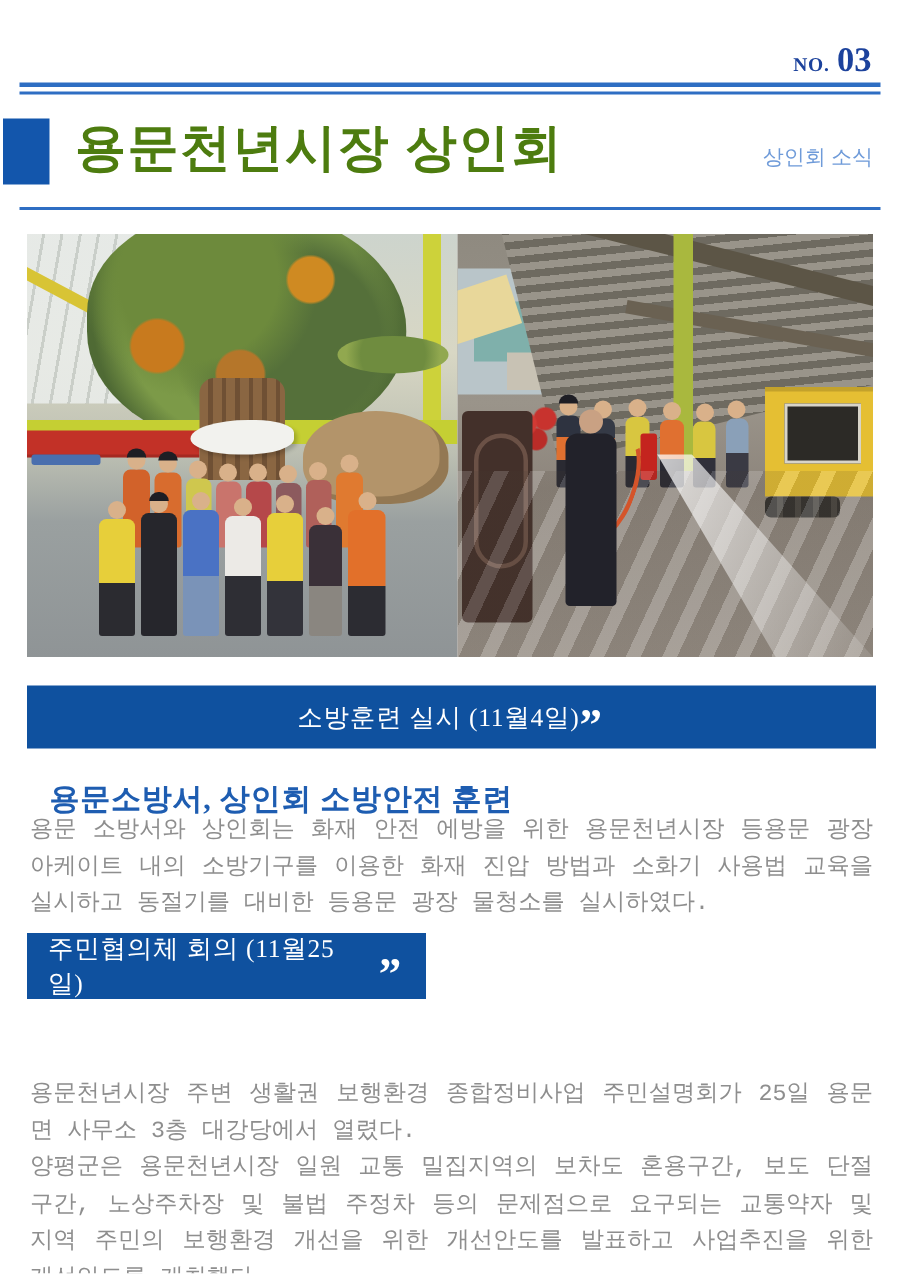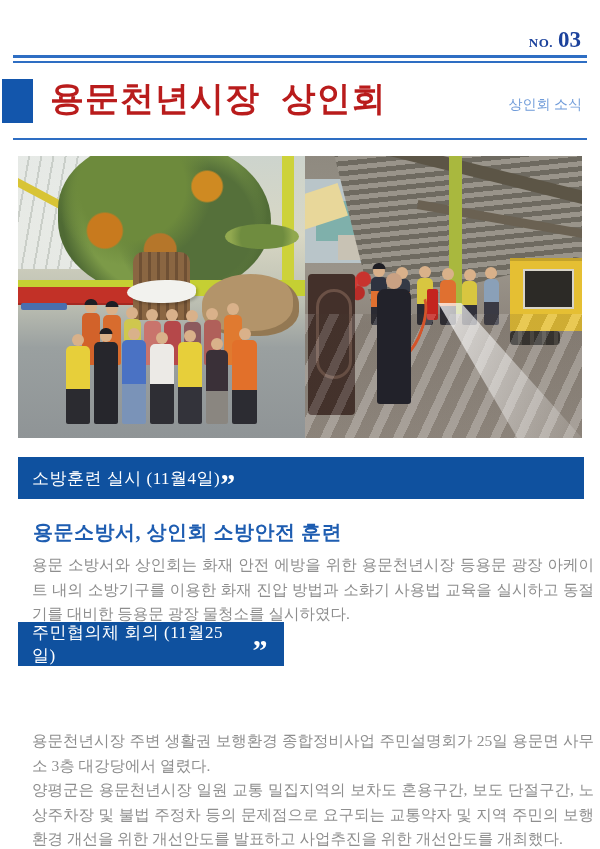--- a/index.html
+++ b/index.html
@@ -8,21 +8,21 @@
 
   
   .issue{position:absolute;top:27px;right:19px;color:#1c429c;
          font-family:"Liberation Serif",serif;font-weight:700;white-space:nowrap;}
   .issue .lbl{font-size:13px;letter-spacing:.5px;}
   .issue .num{font-size:23px;margin-left:5px;}
   .rule-double{position:absolute;left:13px;right:13px;top:55px;height:3px;
                border-top:3px solid #2e6ec3;border-bottom:2px solid #2e6ec3;}
   .title-square{position:absolute;left:2px;top:79px;width:31px;height:44px;background:#1356ac;}
   .page-title{position:absolute;left:50px;top:76px;margin:0;font-size:34px;font-weight:800;
-              color:#b91c1c;letter-spacing:1px;font-family:Liberation Mono, monospace;}
+              color:#4d7c0f;letter-spacing:1px;font-family:Liberation Sans, sans-serif;}
   .header-sub{position:absolute;right:18px;top:96px;font-size:14px;color:#6f9bd9;
               font-family:"Liberation Serif",serif;}
   .rule-thin{position:absolute;left:13px;right:13px;top:138px;border-top:2px solid #2e6ec3;}
 
   
   .photos{position:absolute;left:18px;top:156px;width:564px;height:282px;display:flex;}
   .photo{position:relative;overflow:hidden;height:100%;}
   .photo.left{width:287px;background:linear-gradient(180deg,#cdd4cd 0%,#d8d7c4 28%,#bcbfb2 52%,#9aa0a0 68%,#8f9496 100%);}
   .photo.right{width:277px;background:linear-gradient(180deg,#8f8a80 0%,#9a948a 40%,#8d857c 60%,#978f86 100%);}
 
@@ -99,28 +99,28 @@
       width:16px;height:16px;border-radius:50%;background:#c9a183;}
   .r-hose{position:absolute;left:29%;bottom:26%;width:12%;height:26%;border:3px solid #d4542a;
       border-radius:50%;border-top-color:transparent;transform:rotate(20deg);}
 
   
   .banner{position:absolute;left:18px;height:42px;background:#0f519f;color:#ffffff;
       display:flex;align-items:center;font-family:"Liberation Serif",serif;font-size:17px;
       padding:0 16px 0 14px;box-sizing:border-box;letter-spacing:.5px;justify-content:flex-end;}
   .banner .quote{font-size:30px;font-weight:700;line-height:0;transform:translateY(6px);
       font-family:"Liberation Serif",serif;}
-  .banner1{top:457px;width:566px;justify-content:flex-start;}
+  .banner1{top:457px;width:566px;justify-content:center;}
   .banner2{top:622px;width:266px;height:44px;gap:12px;}
   .sec-head{position:absolute;left:21px;margin:12px;font-size:20px;font-weight:700;color:#1e5db1;
       font-family:"Liberation Serif",serif;letter-spacing:.5px;}
   .head1{top:507px;}
   .head2{top:684px;}
-  .body-text{position:absolute;left:20px;width:562px;margin:12px;font-size:15.5px;line-height:24.5px;
-      color:#8e8e8e;text-align:justify;font-family:Liberation Serif, serif;}
+  .body-text{position:absolute;left:20px;width:562px;margin:0;font-size:15.5px;line-height:24.5px;
+      color:#8e8e8e;text-align:justify;font-family:Liberation Mono, monospace;}
   .body1{top:541px;}
   .body2{top:717px;}
   .body2 p{margin:0;}
 </style>
 </head>
 <body>
 
 <div class="page">
 
   <div class="issue">

